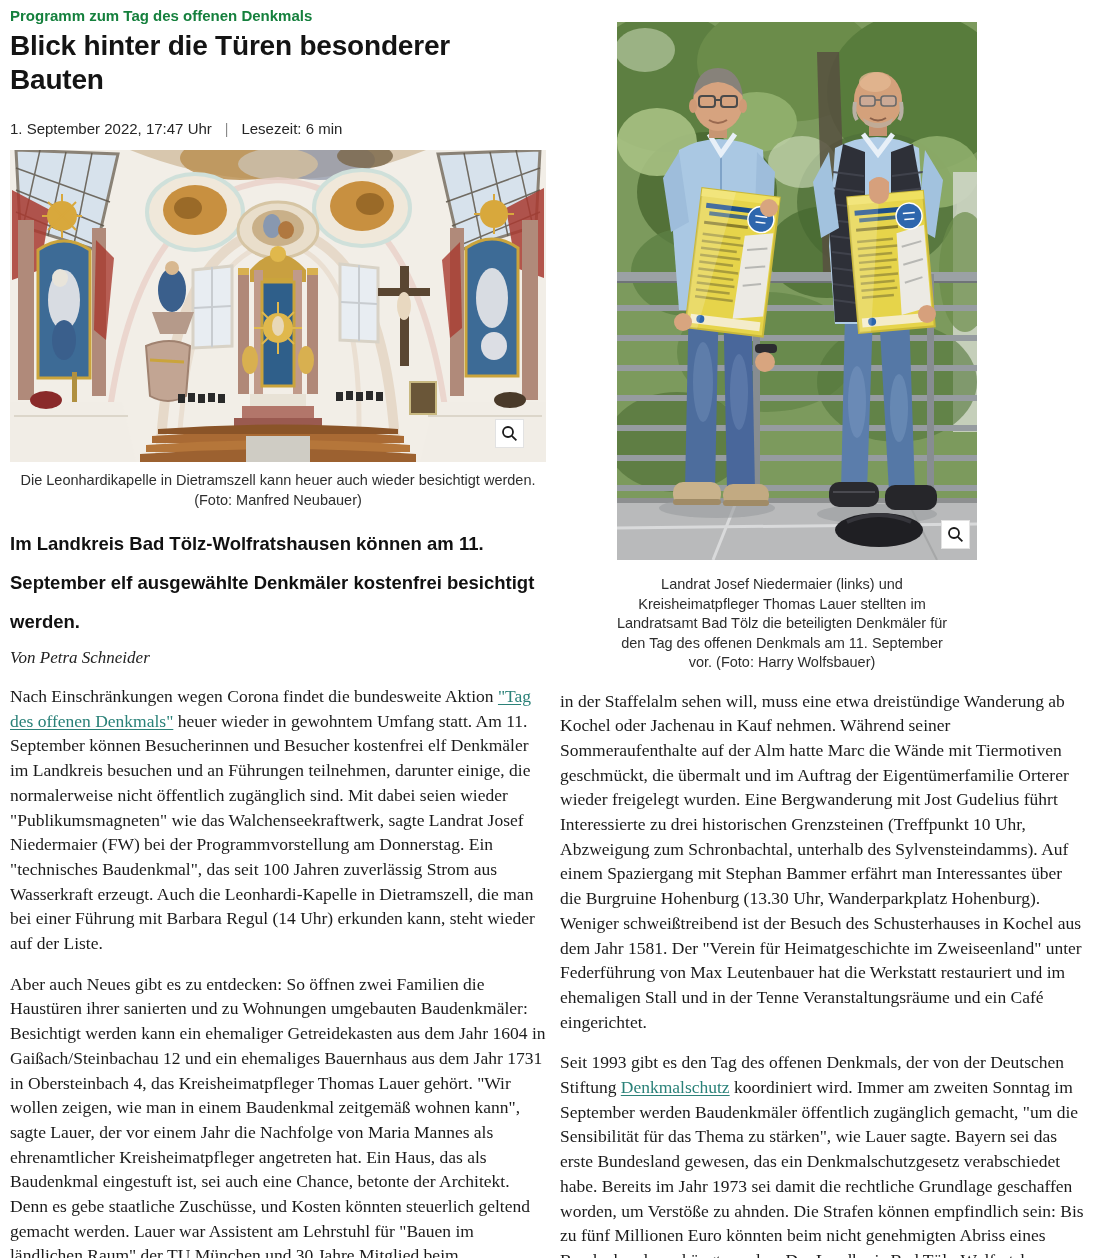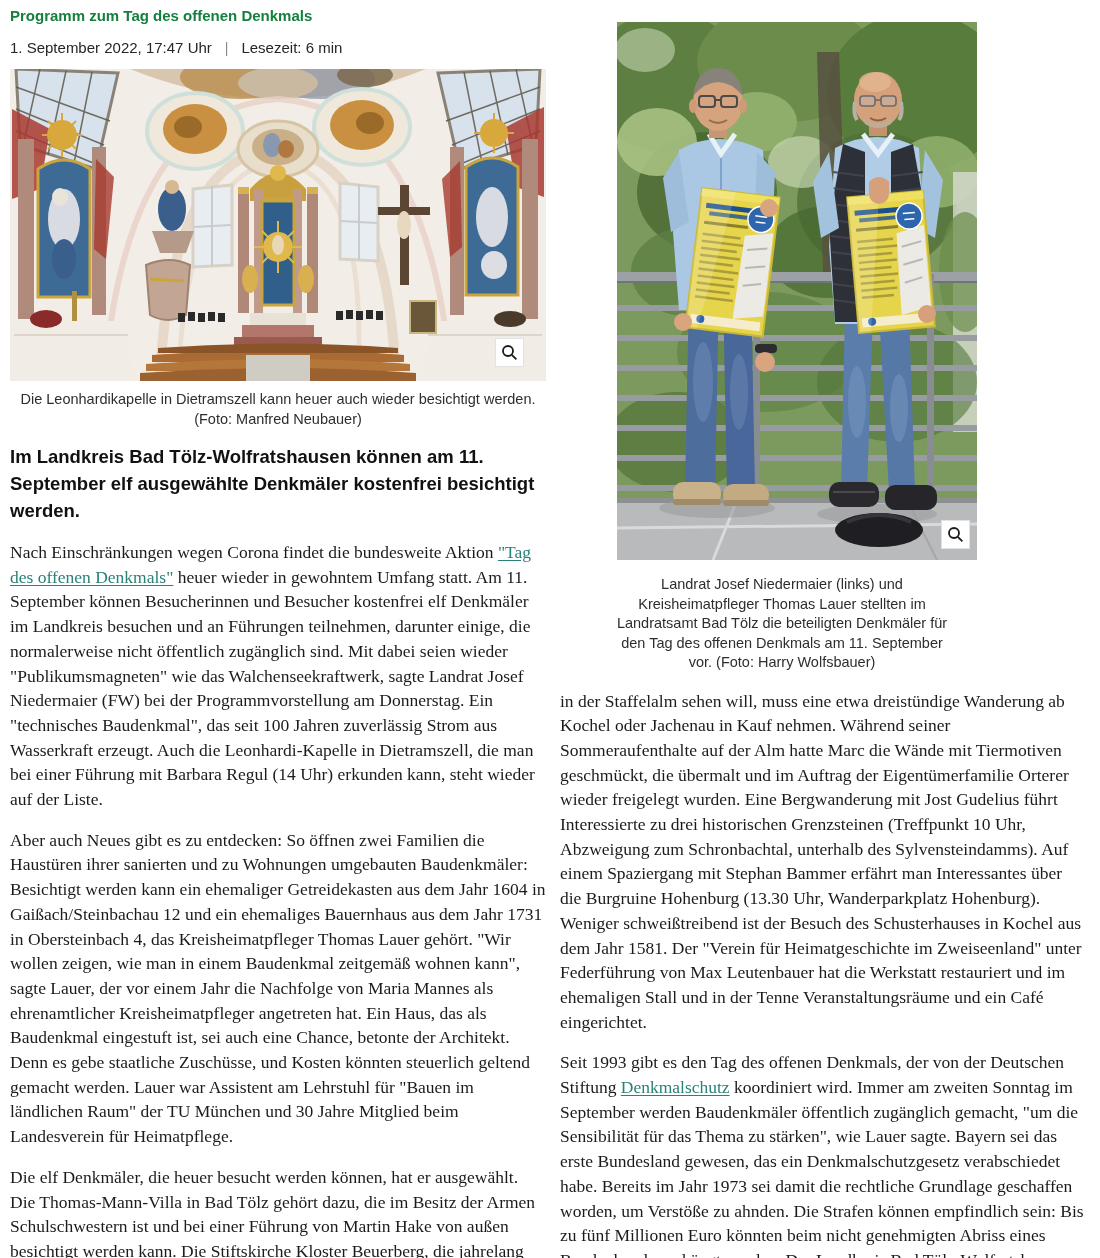--- a/index.html
+++ b/index.html
@@ -13,21 +13,21 @@
   }
   .page { display: flex; padding: 0 10px 0 10px; gap: 14px; }
   .col-left { width: 536px; flex: none; }
   .col-right { width: 526px; flex: none; padding-top: 22px; }
 
   .kicker { padding-top: 7px; font-size: 15px; font-weight: 700; color: #15803d; }
   h1.headline {
     margin: 5px 0 0 0; font-size: 28px; line-height: 34px;
     font-weight: 800; letter-spacing: -0.2px; color: #141414;
   }
-  .meta { margin-top: 15px; font-size: 15px; color: #262626; display: flex; align-items: center; }
+  .meta { margin-top: 23px; font-size: 15px; color: #262626; display: flex; align-items: center; }
   .meta .sep { margin: 0 13px; color: #8a8a8a; font-size: 14px; }
 
   figure { margin: 0; position: relative; }
   .fig-left { margin-top: 13px; width: 536px; height: 312px; background: #efece6; }
   .fig-right { width: 360px; height: 538px; margin-left: 57px; background: #7c9a5d; }
   figure svg.photo { display: block; }
 
   .zoom-btn {
     position: absolute; width: 29px; height: 29px; padding: 0;
     right: 7px; bottom: 11px;
@@ -35,21 +35,21 @@
     display: flex; align-items: center; justify-content: center; cursor: pointer;
   }
   .fig-left .zoom-btn { bottom: 14px; right: 22px; }
 
   .caption {
     margin-top: 9px; font-size: 14.5px; line-height: 19.5px; color: #2e2e2e; text-align: center;
   }
   .cap-right { margin-left: 53px; width: 338px; margin-top: 15px; }
 
   .lede {
-    margin: 14px 0 0 0; font-size: 18.5px; line-height: 27px;
+    margin: 14px 0 0 0; font-size: 18.5px; line-height: 39px;
     font-weight: 700; color: #111111;
   }
   .byline {
     margin: 7px 0 0 0; font-family: "Liberation Serif", serif;
     font-style: italic; font-size: 17px; color: #222222;
   }
 
   .article-body p {
     font-family: "Liberation Serif", serif;
     font-size: 17.5px; line-height: 24.7px;
@@ -62,20 +62,21 @@
   a.article-link { color: #2a8178; text-decoration: underline; text-underline-offset: 2px; cursor: pointer; }
 </style>
 </head>
 <body>
 
 <div class="page">
 
   <div class="col-left">
 
     <div class="kicker">Programm zum Tag des offenen Denkmals</div>
+    <h1 class="headline">Blick hinter die Türen besonderer Bauten</h1>
 
     <div class="meta">
       <span>1. September 2022, 17:47 Uhr</span>
       <span class="sep">|</span>
       <span>Lesezeit: 6 min</span>
     </div>
 
     <figure class="fig-left">
 
       <svg class="photo" width="536" height="312" viewBox="0 0 536 312">
@@ -245,20 +246,21 @@
         <svg width="17" height="17" viewBox="0 0 17 17">
           <circle cx="7" cy="7" r="5" fill="none" stroke="#1a1a1a" stroke-width="1.8"></circle>
           <line x1="10.8" y1="10.8" x2="15.4" y2="15.4" stroke="#1a1a1a" stroke-width="1.8"></line>
         </svg>
       </button>
     </figure>
 
     <div class="caption">Die Leonhardikapelle in Dietramszell kann heuer auch wieder besichtigt werden. (Foto: Manfred Neubauer)</div>
 
     <p class="lede">Im Landkreis Bad Tölz-Wolfratshausen können am 11. September elf ausgewählte Denkmäler kostenfrei besichtigt werden.</p>
+    <p class="byline">Von Petra Schneider</p>
 
     <div class="article-body">
       <p><span>Nach Einschränkungen wegen Corona findet die bundesweite Aktion </span><a class="article-link">"Tag des offenen Denkmals"</a><span> heuer wieder in gewohntem Umfang statt. Am 11. September können Besucherinnen und Besucher kostenfrei elf Denkmäler im Landkreis besuchen und an Führungen teilnehmen, darunter einige, die normalerweise nicht öffentlich zugänglich sind. Mit dabei seien wieder "Publikumsmagneten" wie das Walchenseekraftwerk, sagte Landrat Josef Niedermaier (FW) bei der Programmvorstellung am Donnerstag. Ein "technisches Baudenkmal", das seit 100 Jahren zuverlässig Strom aus Wasserkraft erzeugt. Auch die Leonhardi-Kapelle in Dietramszell, die man bei einer Führung mit Barbara Regul (14 Uhr) erkunden kann, steht wieder auf der Liste.</span></p>
       <p>Aber auch Neues gibt es zu entdecken: So öffnen zwei Familien die Haustüren ihrer sanierten und zu Wohnungen umgebauten Baudenkmäler: Besichtigt werden kann ein ehemaliger Getreidekasten aus dem Jahr 1604 in Gaißach/Steinbachau 12 und ein ehemaliges Bauernhaus aus dem Jahr 1731 in Obersteinbach 4, das Kreisheimatpfleger Thomas Lauer gehört. "Wir wollen zeigen, wie man in einem Baudenkmal zeitgemäß wohnen kann", sagte Lauer, der vor einem Jahr die Nachfolge von Maria Mannes als ehrenamtlicher Kreisheimatpfleger angetreten hat. Ein Haus, das als Baudenkmal eingestuft ist, sei auch eine Chance, betonte der Architekt. Denn es gebe staatliche Zuschüsse, und Kosten könnten steuerlich geltend gemacht werden. Lauer war Assistent am Lehrstuhl für "Bauen im ländlichen Raum" der TU München und 30 Jahre Mitglied beim Landesverein für Heimatpflege.</p>
       <p>Die elf Denkmäler, die heuer besucht werden können, hat er ausgewählt. Die Thomas-Mann-Villa in Bad Tölz gehört dazu, die im Besitz der Armen Schulschwestern ist und bei einer Führung von Martin Hake von außen besichtigt werden kann. Die Stiftskirche Kloster Beuerberg, die jahrelang saniert wurde und nun wieder geöffnet ist (15 Uhr Konzert "Zeitenwende", 16 Uhr Führung mit Anja Brandstäter). Über die 14 Nothelfer und die Legenden, die sich um sie ranken, kann man sich in der Kapelle St. Vitus in Staudach bei Ammerland informieren (17 Uhr). Wer die Fresken von Franz Marc</p>
     </div>
   </div>
 
   <div class="col-right">
 

